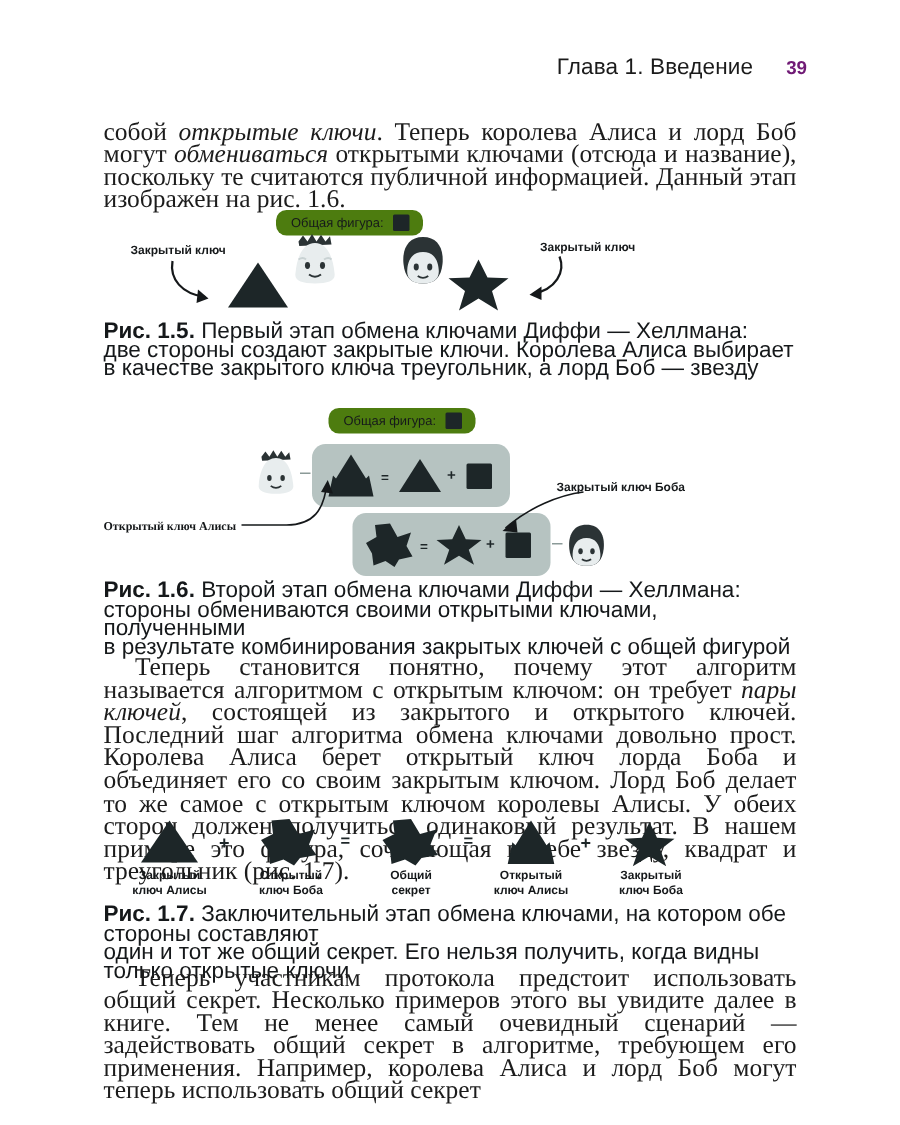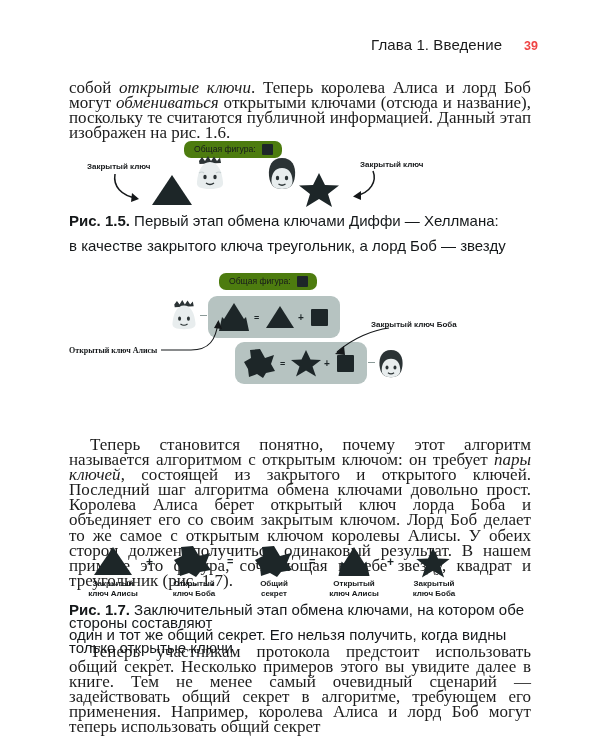--- a/index.html
+++ b/index.html
@@ -15,21 +15,21 @@
     position:absolute;left:0;top:36px;width:600px;
     display:flex;justify-content:flex-end;align-items:baseline;
     padding-right:62px;box-sizing:border-box;
   }
   .runhead .rh-title{
     font-family:"Liberation Sans", sans-serif;
     font-size:15px;color:#1b1b1b;letter-spacing:.1px;
   }
   .runhead .rh-page{
     font-family:"Liberation Sans", sans-serif;
-    font-size:12.5px;font-weight:bold;color:#ef4444;margin-left:22px;
+    font-size:12.5px;font-weight:bold;color:#701a75;margin-left:22px;
   }
 
   
   .col{position:absolute;left:69px;width:462px;}
   p.body{
     margin:0;font-size:17px;line-height:15.1px;
     text-align:justify;text-justify:inter-word;
     color:#1c1c1c;
   }
   p.body.indent{text-indent:21px;}
@@ -130,21 +130,21 @@
       <path d="M36 3 C40 13, 34 25, 18 28" fill="none" stroke="#15181a" stroke-width="1.5"></path>
       <path d="M24 23 L16 28.5 L24 32 Z" fill="#15181a"></path>
     </svg>
 
     <div class="flabel" style="position:absolute;left:291px;top:22px;">Закрытый ключ</div>
   </div>
 
   <div class="col" style="top:215px;">
     <div class="cap">
       <b>Рис. 1.5.</b><span> Первый этап обмена ключами Диффи — Хеллмана:</span><br>
-      <br>
+      <span>две стороны создают закрытые ключи. Королева Алиса выбирает</span><br>
       <span>в качестве закрытого ключа треугольник, а лорд Боб — звезду</span>
     </div>
   </div>
 
   <div class="fig" style="top:268px;height:112px;">
 
     <div style="position:absolute;left:150px;top:2px;">
       <span class="pill">
         <span class="pill-label">Общая фигура:</span>
         <span class="sq"></span>
@@ -200,20 +200,27 @@
       <path d="M13.5 28 Q17 30.5, 20.5 28" fill="none" stroke="#2b3335" stroke-width="1.3"></path>
     </svg>
 
     <div class="flabel" style="position:absolute;left:302px;top:52px;">Закрытый ключ Боба</div>
     <svg style="position:absolute;left:240px;top:58px;" width="82" height="32" viewBox="0 0 82 32">
       <path d="M80 2 C64 4, 44 12, 28 26" fill="none" stroke="#15181a" stroke-width="1.1"></path>
       <path d="M35 20 L26 28 L36 29 Z" fill="#15181a"></path>
     </svg>
   </div>
 
+  <div class="col" style="top:388px;">
+    <div class="cap">
+      <b>Рис. 1.6.</b><span> Второй этап обмена ключами Диффи — Хеллмана:</span><br>
+      <span>стороны обмениваются своими открытыми ключами, полученными</span><br>
+      <span>в результате комбинирования закрытых ключей с общей фигурой</span>
+    </div>
+  </div>
 
   <div class="col" style="top:437px;">
     <p class="body indent">
       <span>Теперь становится понятно, почему этот алгоритм называется алгоритмом с открытым ключом: он требует </span><span class="it">пары ключей</span><span>, состоящей из закрытого и открытого ключей. Последний шаг алгоритма обмена ключами довольно прост. Королева Алиса берет открытый ключ лорда Боба и объединяет его со своим закрытым ключом. Лорд Боб делает то же самое с открытым ключом королевы Алисы. У обеих сторон должен получиться одинаковый результат. В нашем примере это фигура, сочетающая в себе звезду, квадрат и треугольник (рис. 1.7).</span>
     </p>
   </div>
 
   <div class="fig" style="top:546px;height:50px;">
 
     <svg style="position:absolute;left:24px;top:0px;" width="40" height="30" viewBox="0 0 40 30">

